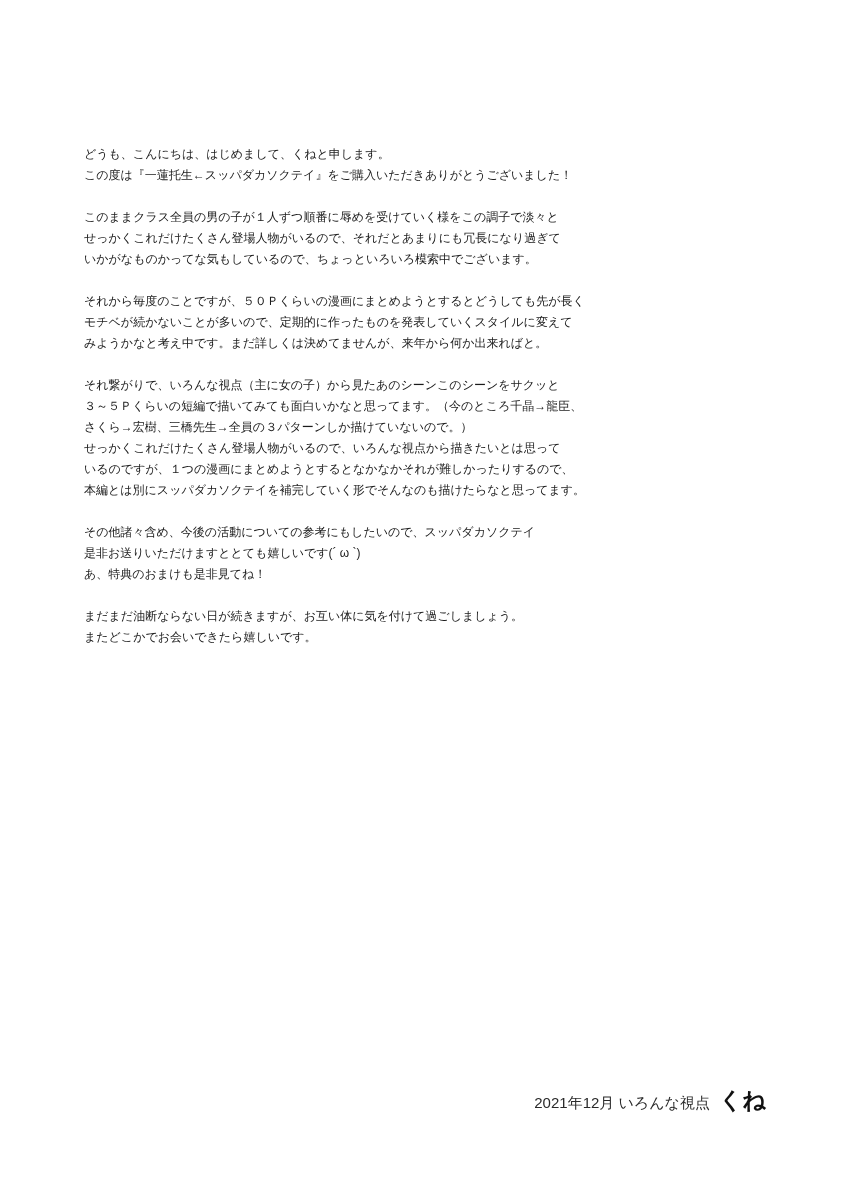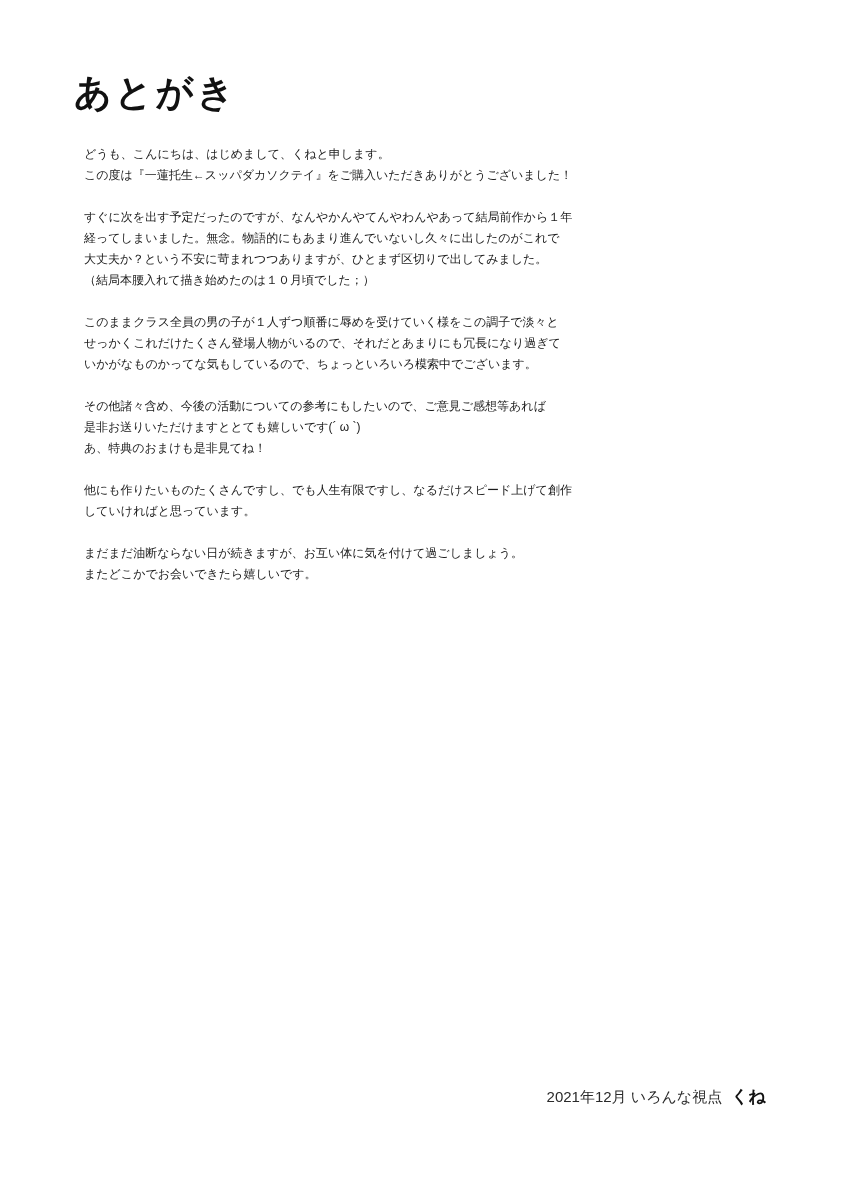--- a/index.html
+++ b/index.html
@@ -43,47 +43,49 @@
     position: absolute;
     top: 1085px;
     right: 84px;
     font-family: "Liberation Sans", "DejaVu Sans", sans-serif;
     font-size: 15px;
     color: #2a2a2a;
     text-align: right;
   }
   .sig-name {
     font-weight: bold;
-    font-size: 17px;
+    font-size: 23px;
     margin-left: 9px;
     color: #111111;
   }
 </style>
 </head>
 <body>
 
 <div class="page">
 
-  <h1 class="title">あとがき</h1>
 
   <div class="body-text">
     <p class="para">どうも、こんにちは、はじめまして、くねと申します。
 この度は『一蓮托生←スッパダカソクテイ』をご購入いただきありがとうございました！</p>
-    <p class="para">すぐに次を出す予定だったのですが、なんやかんやてんやわんやあって結局前作から１年
-経ってしまいました。無念。物語的にもあまり進んでいないし久々に出したのがこれで
-大丈夫か？という不安に苛まれつつありますが、ひとまず区切りで出してみました。
-（結局本腰入れて描き始めたのは１０月頃でした；）</p>
     <p class="para">このままクラス全員の男の子が１人ずつ順番に辱めを受けていく様をこの調子で淡々と
 せっかくこれだけたくさん登場人物がいるので、それだとあまりにも冗長になり過ぎて
 いかがなものかってな気もしているので、ちょっといろいろ模索中でございます。</p>
-    <p class="para">その他諸々含め、今後の活動についての参考にもしたいので、ご意見ご感想等あれば
+    <p class="para">それから毎度のことですが、５０Ｐくらいの漫画にまとめようとするとどうしても先が長く
+モチベが続かないことが多いので、定期的に作ったものを発表していくスタイルに変えて
+みようかなと考え中です。まだ詳しくは決めてませんが、来年から何か出来ればと。</p>
+    <p class="para">それ繋がりで、いろんな視点（主に女の子）から見たあのシーンこのシーンをサクッと
+３～５Ｐくらいの短編で描いてみても面白いかなと思ってます。（今のところ千晶→龍臣、
+さくら→宏樹、三橋先生→全員の３パターンしか描けていないので。）
+せっかくこれだけたくさん登場人物がいるので、いろんな視点から描きたいとは思って
+いるのですが、１つの漫画にまとめようとするとなかなかそれが難しかったりするので、
+本編とは別にスッパダカソクテイを補完していく形でそんなのも描けたらなと思ってます。</p>
+    <p class="para">その他諸々含め、今後の活動についての参考にもしたいので、スッパダカソクテイ
 是非お送りいただけますととても嬉しいです(´ ω `)
 あ、特典のおまけも是非見てね！</p>
-    <p class="para">他にも作りたいものたくさんですし、でも人生有限ですし、なるだけスピード上げて創作
-していければと思っています。</p>
     <p class="para">まだまだ油断ならない日が続きますが、お互い体に気を付けて過ごしましょう。
 またどこかでお会いできたら嬉しいです。</p>
   </div>
 
   <div class="signature">
     <span>2021年12月 いろんな視点</span><span class="sig-name">くね</span>
   </div>
 
 </div>
 

